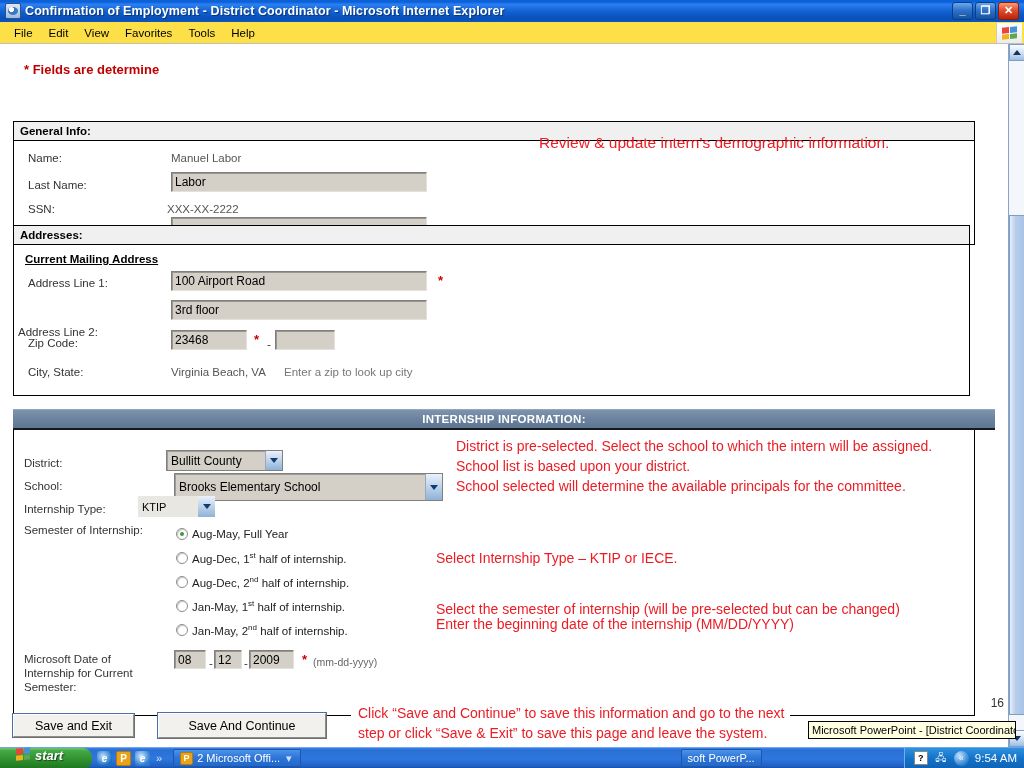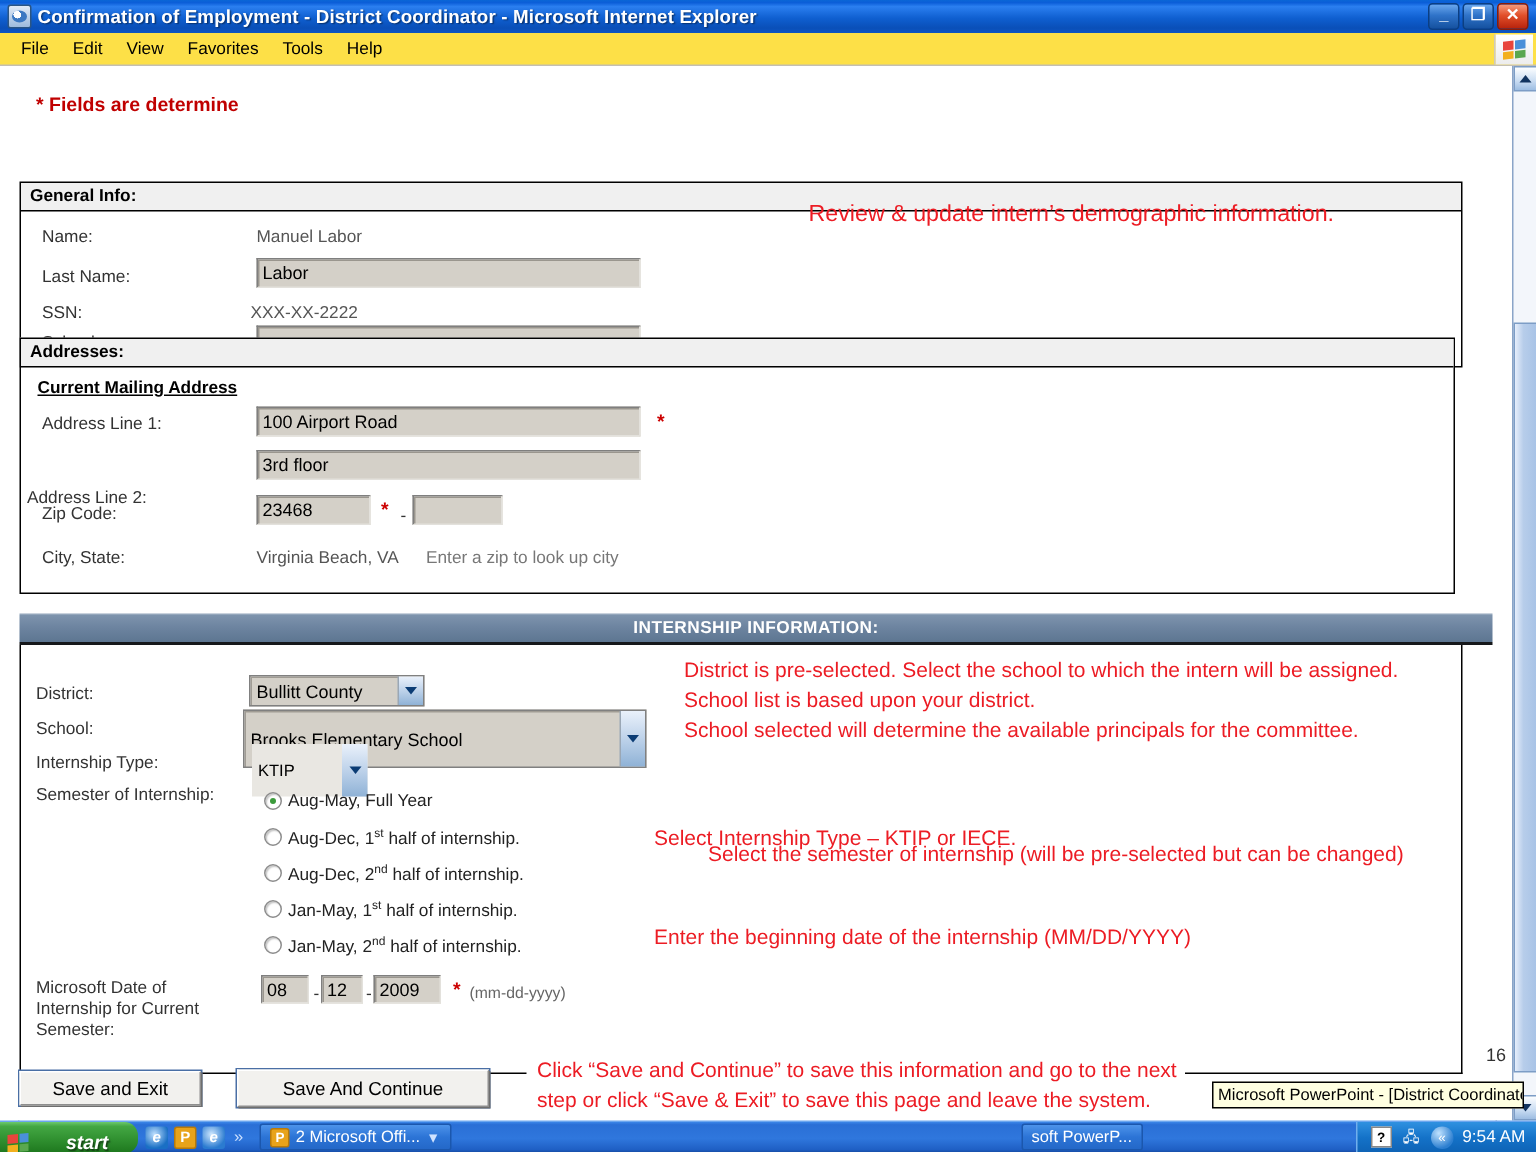--- a/index.html
+++ b/index.html
@@ -194,24 +194,23 @@
     position:absolute; left:0; top:747px; width:1024px; height:21px;
     background: linear-gradient(to bottom,#3b86e8 0%,#2a6fd6 9%,#2f77dd 55%,#1f5fc4 92%,#174fa8 100%);
     border-top:1px solid #6ba6ef;
     display:flex; align-items:center;
   }
   .startbtn {
     width:92px; height:21px; flex:none;
     background: linear-gradient(to bottom,#63c163 0%,#48a game 0%,#43a743 12%,#2f8f2f 55%,#1e7a1e 100%);
     background: linear-gradient(to bottom,#6cc96c 0%,#43a743 14%,#2f8f2f 58%,#1d761d 100%);
     border-radius:0 9px 9px 0;
-    display:flex; align-items:flex-end; padding-left:5px;
+    display:flex; align-items:flex-start; padding-left:16px;
     color:#fff; font-size:13px; font-style:italic; font-weight:bold;
     text-shadow:1px 1px 1px rgba(0,0,0,.5);
-    gap:20px;
   }
   .startbtn .wl { width:14px; height:13px; margin-right:5px; }
   .ql { display:flex; align-items:center; gap:4px; padding:0 5px; }
   .qi { width:15px; height:15px; border-radius:2px; display:flex; align-items:center; justify-content:center; font-size:10px; color:#fff;}
   .qi.ie { background: radial-gradient(circle at 40% 35%,#bfe0ff,#1a6fc4 70%); color:#fff; font-weight:bold; font-style:italic;}
   .qi.ppt { background:#e8a31a; border:1px solid #b87a0a; color:#fff; font-weight:bold;}
   .qi.ie2 { background: radial-gradient(circle at 40% 35%,#cfe8ff,#2b7bd0 70%); font-weight:bold; font-style:italic;}
   .chev { color:#cfe2ff; font-size:11px; margin:0 2px; }
   .tbitem {
     height:18px; display:flex; align-items:center; gap:4px; padding:0 6px;
@@ -320,27 +319,27 @@
 
         <div class="panel" style="left:13px; top:386px; width:962px; height:286px; border-top:none;">
 
           <div class="lbl" style="left:10px; top:27px;">District:</div>
           <div class="sel" style="left:152px; top:20px; width:117px; height:21px;">
             <span>Bullitt County</span>
             <span class="arrow"></span>
           </div>
 
           <div class="lbl" style="left:10px; top:50px;">School:</div>
-          <div class="sel" style="left:148px; top:43px; width:269px; height:39px;gap:10px;">
+          <div class="sel" style="left:160px; top:43px; width:269px; height:28px;gap:10px;">
             <span>Brooks Elementary School</span>
             <span class="arrow"></span>
           </div>
 
           <div class="lbl" style="left:10px; top:73px;">Internship Type:</div>
-          <div class="sel flat" style="left:154px; top:66px; width:77px; height:35px;">
+          <div class="sel flat" style="left:124px; top:66px; width:77px; height:21px;">
             <span style="font-size:11px;">KTIP</span>
             <span class="arrow"></span>
           </div>
 
           <div class="lbl" style="left:10px; top:94px;">Semester of Internship:</div>
 
           <div class="radio-group" style="left:162px; top:92px;">
             <div class="radio-row">
               <span class="radio on"></span>
               <span>Aug-May, Full Year</span>
@@ -369,21 +368,21 @@
           <input class="tinput" style="left: 200px; top: 220px; width: 28px; height: 19px;" value="12">
           <div class="lbl" style="left:230px; top:227px;">-</div>
           <input class="tinput" style="left: 235px; top: 220px; width: 45px; height: 19px;" value="2009">
           <div class="req" style="left:288px; top:222px;">*</div>
           <div class="ro-val" style="left:299px; top:226px; color:#666; font-size:10.5px;">(mm-dd-yyyy)</div>
         </div>
 
         <div class="anno small" style="left:456px; top:392px; width:480px;"><span style="white-space:pre-line;">District is pre-selected. Select the school to which the intern will be assigned. School list is based upon your district.
 School selected will determine the available principals for the committee.</span></div>
         <div class="anno small" style="left:436px; top:504px; width:520px;">Select Internship Type – KTIP or IECE.</div>
-        <div class="anno small" style="left:436px; top:515px; width:540px;margin-left:36px;">Select the semester of internship (will be pre-selected but can be changed)</div>
+        <div class="anno small" style="left:436px; top:555px; width:540px;">Select the semester of internship (will be pre-selected but can be changed)</div>
         <div class="anno small" style="left:436px; top:570px; width:520px;">Enter the beginning date of the internship (MM/DD/YYYY)</div>
 
         <div class="btn" style="left:13px; top:670px; width:121px; height:23px;">Save and Exit</div>
         <div class="btn" style="left:158px; top:669px; width:168px; height:25px;">Save And Continue</div>
 
       </div>
     </div>
 
     <div class="vscroll">
       <div class="sb-btn">

